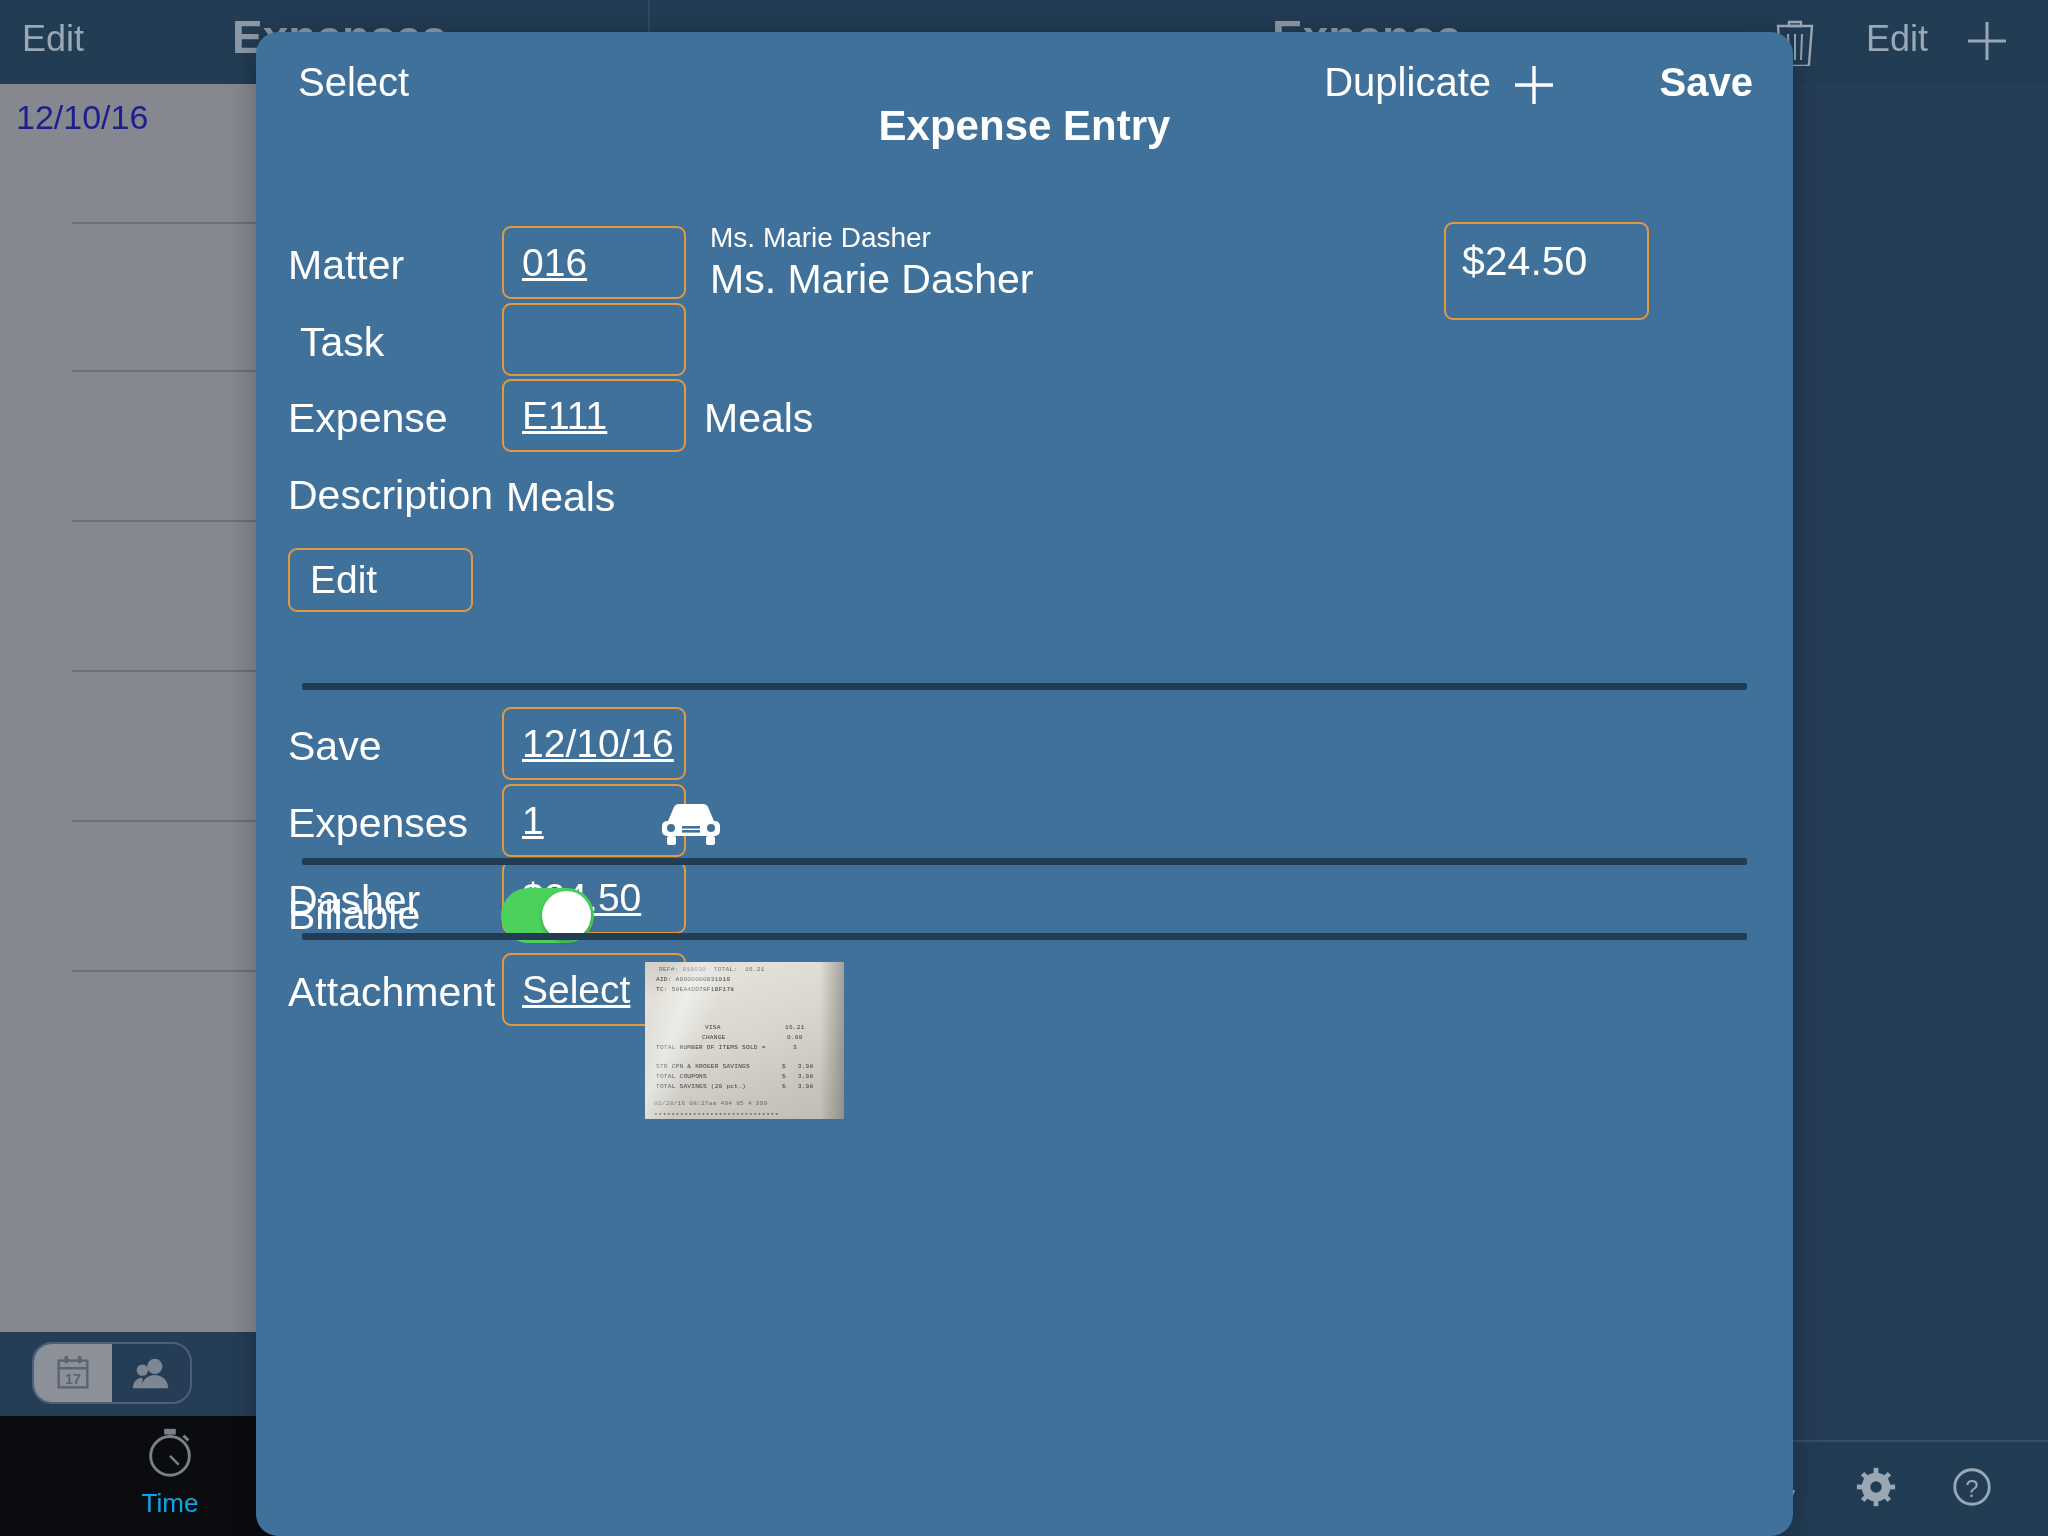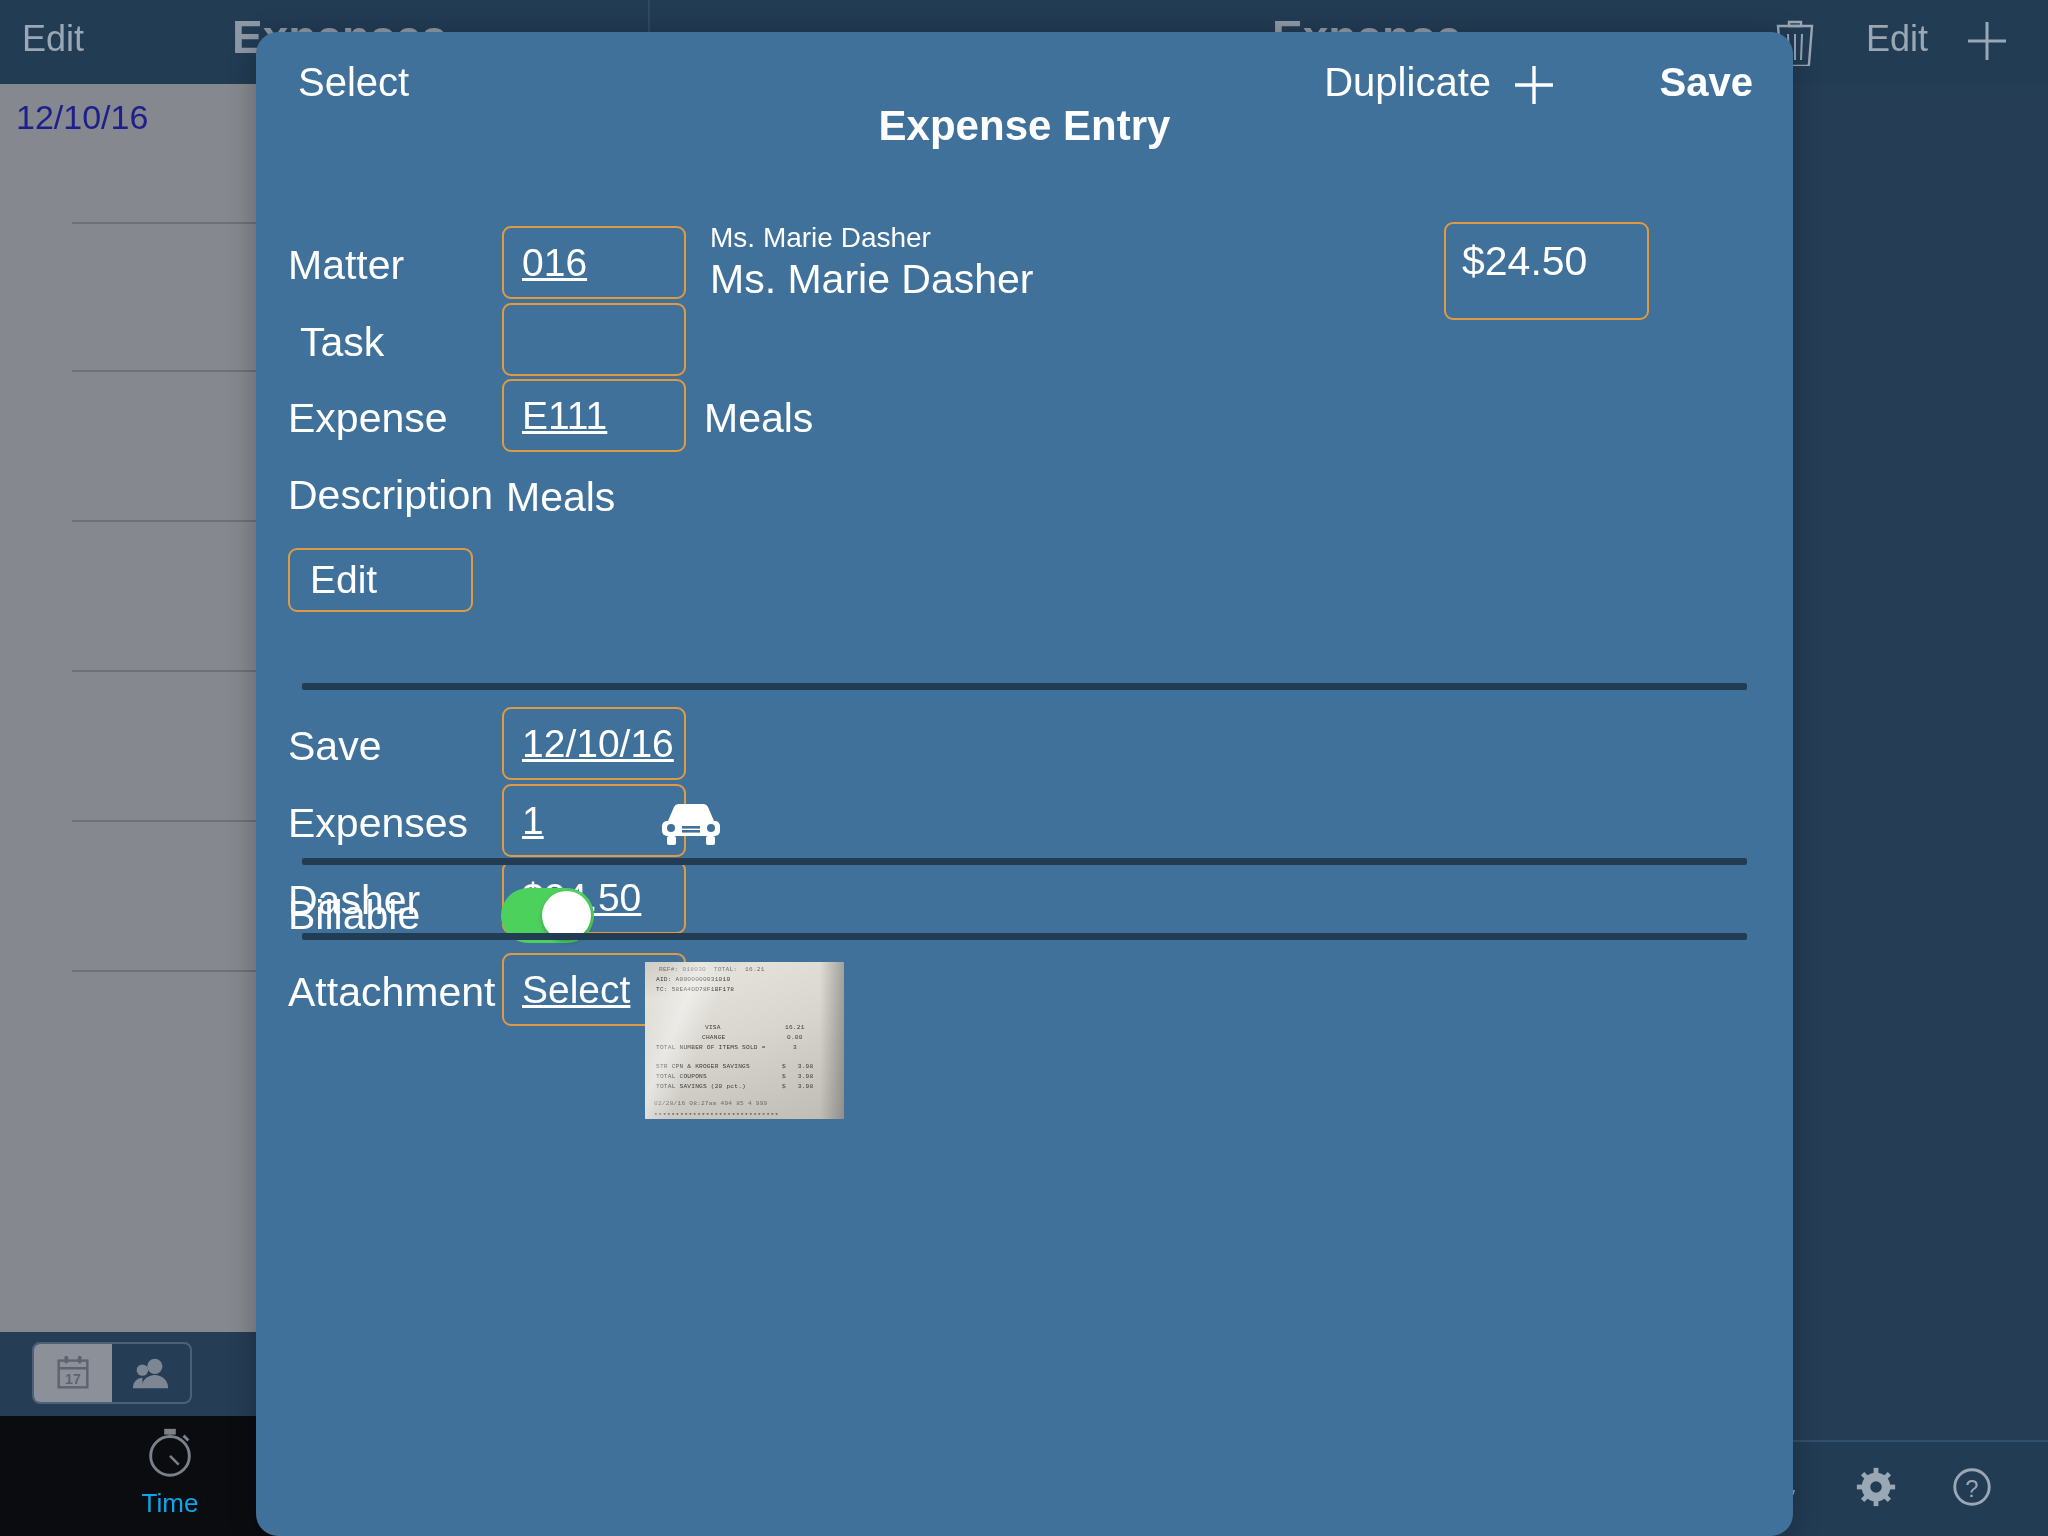--- a/index.html
+++ b/index.html
@@ -67,21 +67,21 @@
   }
 
   
   .bg-seg-strip {
     position: absolute; left: 0; bottom: 120px; width: 648px; height: 84px;
     background: #253d55;
   }
   .seg-control {
     position: absolute; left: 32px; top: 10px;
     width: 160px; height: 62px;
-    border: 2px solid #4c6179; border-radius: 8px;
+    border: 2px solid #4c6179; border-radius: 20px;
     display: flex; overflow: hidden;
   }
   .seg-half { width: 50%; height: 100%; display: flex; align-items: center; justify-content: center; }
   .seg-half.active { background: #8b9099; }
 
   .bg-tabbar {
     position: absolute; left: 0; bottom: 0; width: 648px; height: 120px;
     background: #0a0c10;
   }
   .tab-item {

